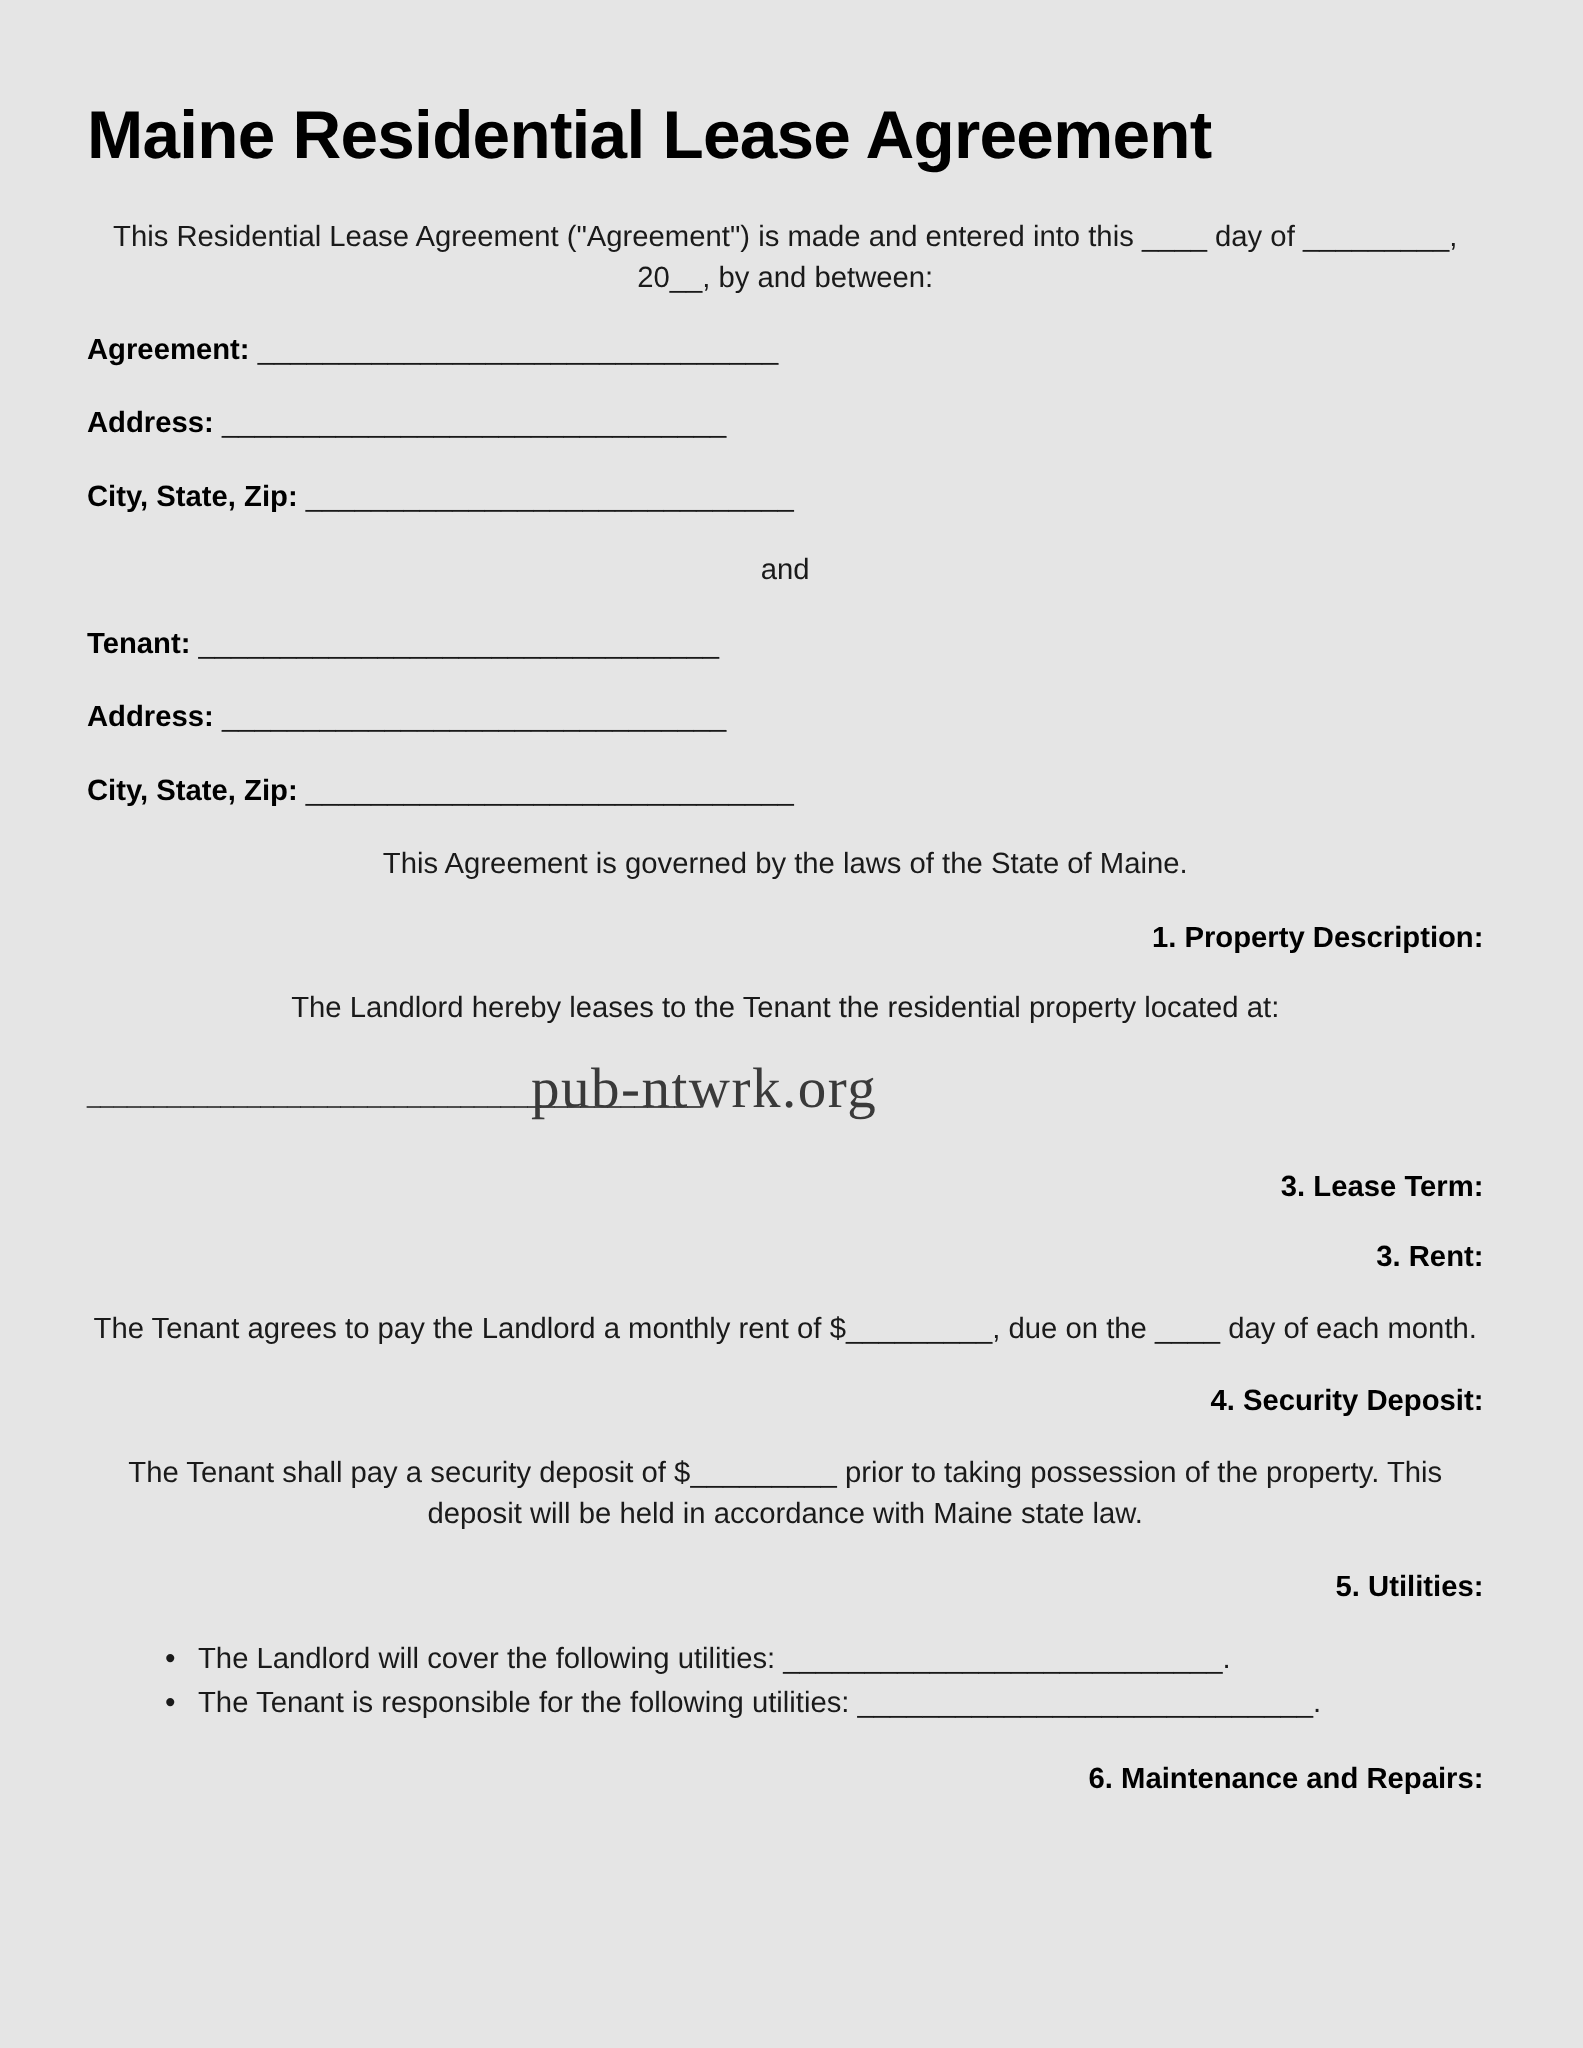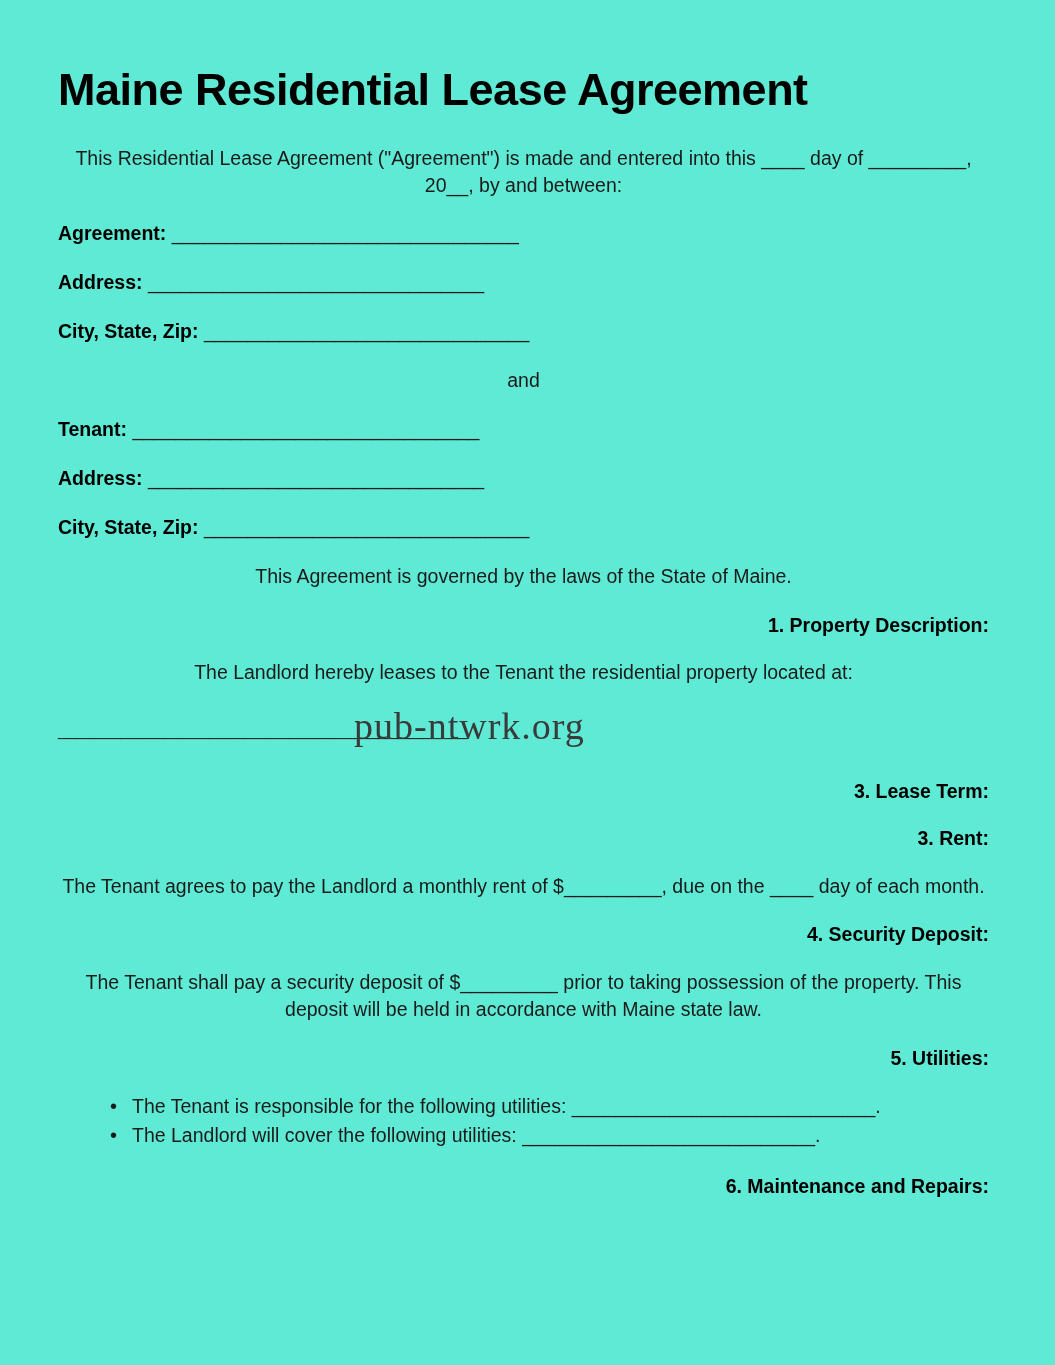--- a/index.html
+++ b/index.html
@@ -13,21 +13,21 @@
     height: 1365px;
     font-family: "Liberation Sans", sans-serif;
     color: #111111;
     overflow: hidden;
     position: relative;
   }
   .page {
     position: relative;
     width: 1055px;
     height: 1365px;
-    background: #5eead4;
+    background: #e5e5e5;
     padding: 62px 66px 0 58px;
   }
 
   h1.doc-title {
     font-size: 45px;
     font-weight: 700;
     letter-spacing: -0.5px;
     line-height: 1.08;
     margin: 4px 0 30px 0;
     color: #000000;
@@ -162,19 +162,19 @@
   <h2 class="section-head">3. Lease Term:</h2>
 
   <h2 class="section-head">3. Rent:</h2>
   <p class="para">The Tenant agrees to pay the Landlord a monthly rent of $_________, due on the ____ day of each month.</p>
 
   <h2 class="section-head">4. Security Deposit:</h2>
   <p class="para">The Tenant shall pay a security deposit of $_________ prior to taking possession of the property. This deposit will be held in accordance with Maine state law.</p>
 
   <h2 class="section-head">5. Utilities:</h2>
   <ul class="bullets">
+    <li>The Landlord will cover the following utilities: ___________________________.</li>
     <li>The Tenant is responsible for the following utilities: ____________________________.</li>
-    <li>The Landlord will cover the following utilities: ___________________________.</li>
   </ul>
 
   <h2 class="section-head">6. Maintenance and Repairs:</h2>
 
 </div>
 
 </body></html>

